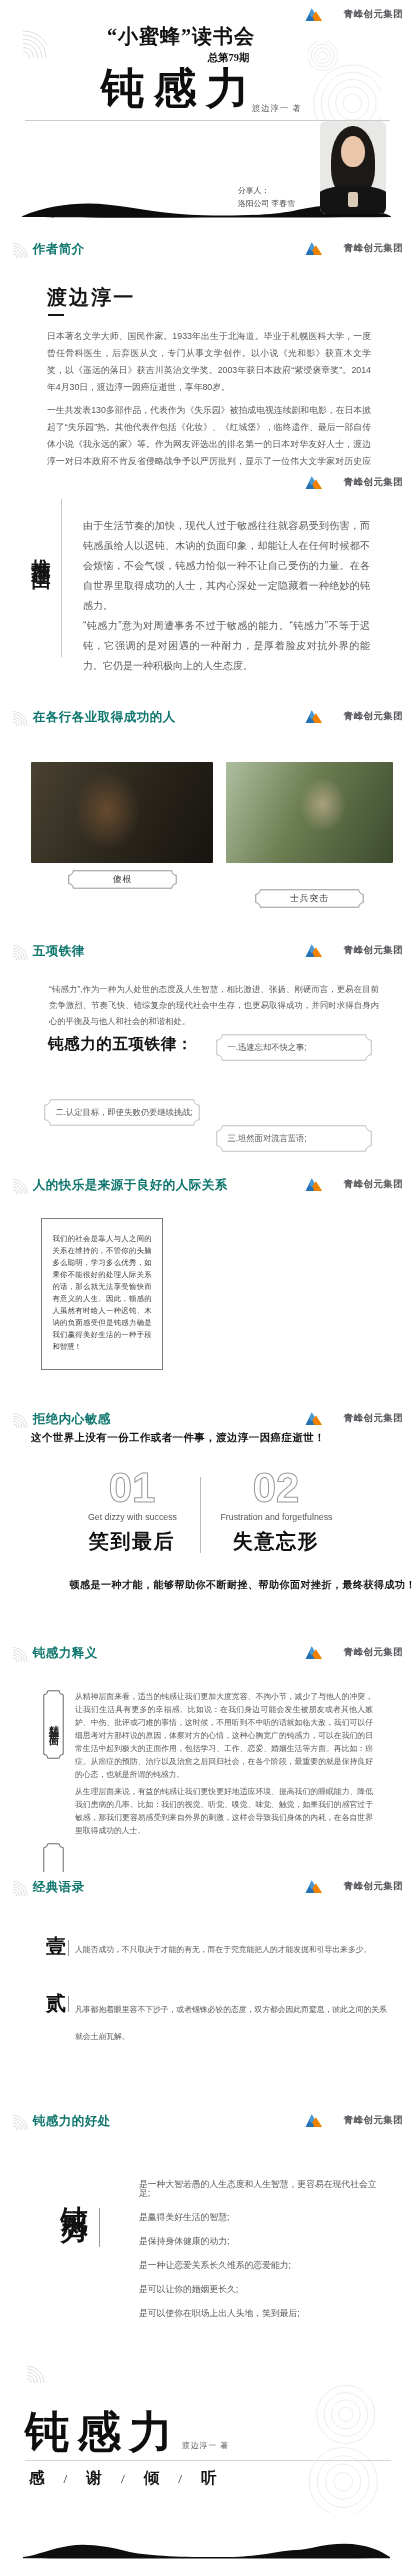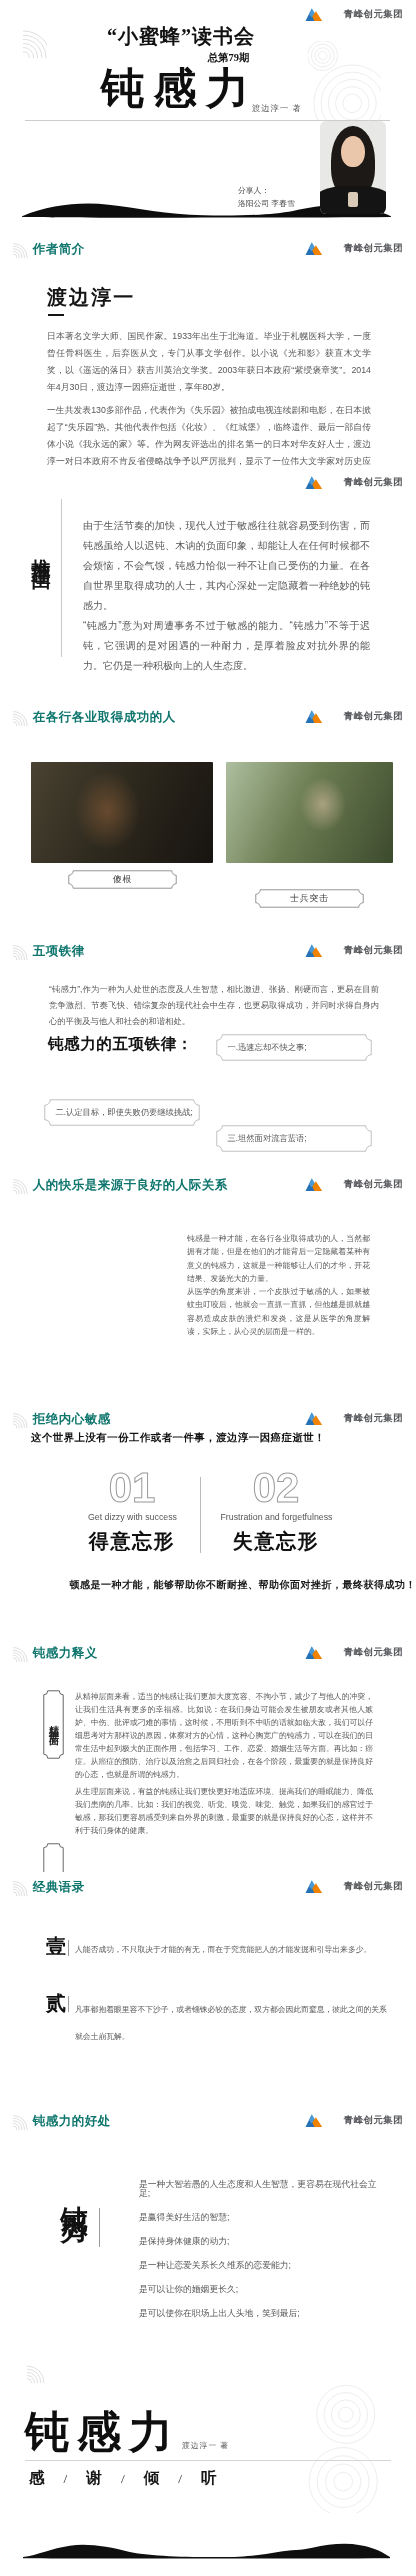--- a/index.html
+++ b/index.html
@@ -295,24 +295,21 @@
       <h2 class="sec-title">人的快乐是来源于良好的人际关系</h2>
     </div>
     <div class="logo">
       <svg viewBox="0 0 34 28">
         <polygon points="1,27 13,3 25,27" fill="#2471b5"></polygon>
           <polygon points="13,3 19,12 13,20 8,14" fill="#4a9bd5"></polygon>
           <polygon points="14,18 21,8 33,27 18,27" fill="#f08200"></polygon>
       </svg>
       <span class="logo-text">青峰创元集团</span>
     </div>
-    <div class="abs body-text hap-right">
-      <p>钝感是一种才能，在各行各业取得成功的人，当然都拥有才能，但是在他们的才能背后一定隐藏着某种有意义的钝感力，这就是一种能够让人们的才华，开花结果、发扬光大的力量。</p>
-      <p>从医学的角度来讲，一个皮肤过于敏感的人，如果被蚊虫叮咬后，他就会一直抓一直抓，但他越是抓就越容易造成皮肤的溃烂和发炎，这是从医学的角度解读，实际上，从心灵的层面是一样的。</p>
-    </div>
+    <div class="abs hap-box">我们的社会是靠人与人之间的关系在维持的，不管你的头脑多么聪明，学习多么优秀，如果你不能很好的处理人际关系的话，那么就无法享受愉快而有意义的人生。因此，顿感的人虽然有时给人一种迟钝、木讷的负面感受但是钝感力确是我们赢得美好生活的一种手段和智慧！</div>
   </section>
 
   <section class="slide">
     <div class="sec-header">
       <svg class="ripple arc-fan" viewBox="0 0 30 30">
         <circle cx="1" cy="29" r="6"></circle>
           <circle cx="1" cy="29" r="11"></circle>
           <circle cx="1" cy="29" r="16"></circle>
           <circle cx="1" cy="29" r="21"></circle>
           <circle cx="1" cy="29" r="26"></circle>
@@ -326,21 +323,21 @@
           <polygon points="14,18 21,8 33,27 18,27" fill="#f08200"></polygon>
       </svg>
       <span class="logo-text">青峰创元集团</span>
     </div>
     <div class="abs serif rej-subtitle">这个世界上没有一份工作或者一件事，渡边淳一因癌症逝世！</div>
     <div class="abs rej-divider"></div>
     <div class="abs big-num" style="left:75px;">01</div>
     <div class="abs big-num" style="left:219px;">02</div>
     <div class="abs num-caption" style="left:57px;width:151px;">Get dizzy with success</div>
     <div class="abs num-caption" style="left:206px;width:141px;">Frustration and forgetfulness</div>
-    <div class="abs serif cn-title" style="left:75px;">得意忘形</div>
+    <div class="abs serif cn-title" style="left:75px;">笑到最后</div>
     <div class="abs serif cn-title" style="left:219px;">失意忘形</div>
     <div class="abs serif rej-conclusion">顿感是一种才能，能够帮助你不断耐挫、帮助你面对挫折，最终获得成功！</div>
   </section>
 
   <section class="slide">
     <div class="sec-header">
       <svg class="ripple arc-fan" viewBox="0 0 30 30">
         <circle cx="1" cy="29" r="6"></circle>
           <circle cx="1" cy="29" r="11"></circle>
           <circle cx="1" cy="29" r="16"></circle>
@@ -363,21 +360,21 @@
         </svg>
       <span class="v-chars">精神层面</span>
     </div>
     <div class="abs body-text def-text" style="top:52px;">从精神层面来看，适当的钝感让我们更加大度宽容、不拘小节，减少了与他人的冲突，让我们生活具有更多的幸福感。比如说：在我们身边可能会发生被朋友或者其他人嫉妒、中伤、批评或刁难的事情，这时候，不用听到不中听的话就如临大敌，我们可以仔细思考对方那样说的原因，体察对方的心情，这种心胸宽广的钝感力，可以在我们的日常生活中起到极大的正面作用，包括学习、工作、恋爱、婚姻生活等方面。再比如：癌症。从癌症的预防、治疗以及治愈之后回归社会，在各个阶段，最重要的就是保持良好的心态，也就是所谓的钝感力。</div>
     <div class="abs plaque def-plaque" style="left:43px;top:136px;height:67px;">
       <svg class="frame" viewBox="0 0 40 130" preserveAspectRatio="none">
           <path d="M 9 1.5 H 31 A 7.5 7.5 0 0 0 38.5 9 V 121 A 7.5 7.5 0 0 0 31 128.5 H 9 A 7.5 7.5 0 0 0 1.5 121 V 9 A 7.5 7.5 0 0 0 9 1.5 Z" fill="none" stroke="#4a4a4a" stroke-width="1.6"></path>
         </svg>
       <span class="v-chars">生理层面</span>
     </div>
-    <div class="abs body-text def-text" style="top:147px;">从生理层面来说，有益的钝感让我们更快更好地适应环境、提高我们的睡眠能力、降低我们患病的几率。比如：我们的视觉、听觉、嗅觉、味觉、触觉，如果我们的感官过于敏感，那我们更容易感受到来自外界的刺激，最重要的就是保持良好的心态，这样并不利于我们身体的健康。</div>
+    <div class="abs body-text def-text" style="top:147px;">从生理层面来说，有益的钝感让我们更快更好地适应环境、提高我们的睡眠能力、降低我们患病的几率。比如：我们的视觉、听觉、嗅觉、味觉、触觉，如果我们的感官过于敏感，那我们更容易感受到来自外界的刺激，这样会导致我们身体的内耗，在各自世界里取得成功的人士。</div>
   </section>
 
   <section class="slide">
     <div class="sec-header">
       <svg class="ripple arc-fan" viewBox="0 0 30 30">
         <circle cx="1" cy="29" r="6"></circle>
           <circle cx="1" cy="29" r="11"></circle>
           <circle cx="1" cy="29" r="16"></circle>
           <circle cx="1" cy="29" r="21"></circle>
           <circle cx="1" cy="29" r="26"></circle>

